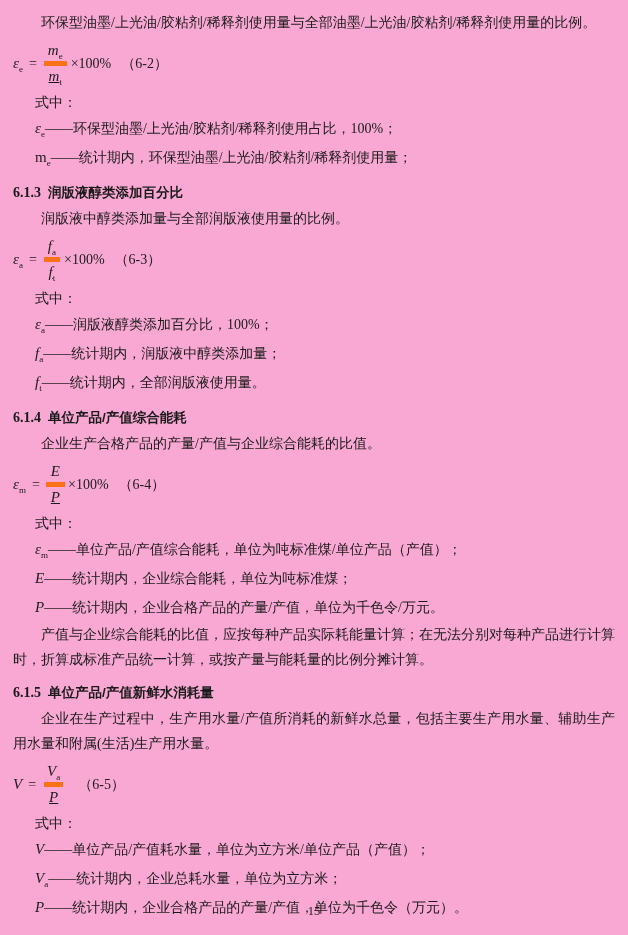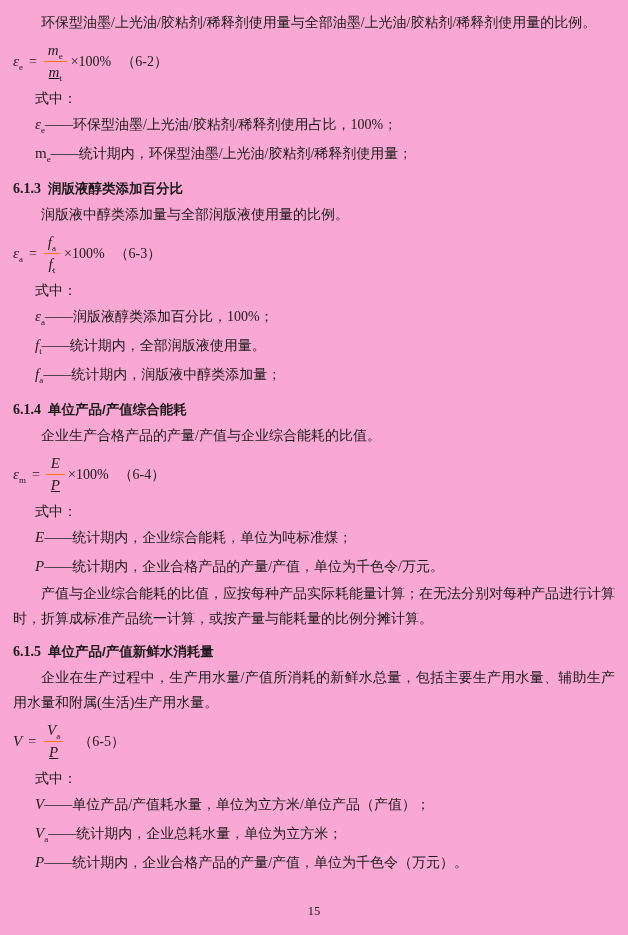--- a/index.html
+++ b/index.html
@@ -18,21 +18,21 @@
   .sym sub,.fvar sub,.frac sub{font-size:9px;font-style:normal;line-height:0;}
   .dash{letter-spacing:0;}
   .heading{margin-top:7px;line-height:27px;font-weight:bold;}
   .heading .num{font-family:"Liberation Serif",serif;margin-right:7px;font-weight:600;}
   .heading .title{font-family:"Liberation Sans","DejaVu Sans",sans-serif;font-size:13.5px;}
   .formula{display:flex;justify-content:flex-start;align-items:center;margin:5px 0 4px 0;}
   .fvar{font-style:italic;font-size:15px;}
   .feq{margin:0 6px;font-size:14px;}
   .frac{display:inline-flex;flex-direction:column;align-items:center;}
   .frac .num,.frac .den{font-style:italic;font-size:15px;line-height:21px;padding:0 5px;}
-  .frac .den{border-top:1px solid #f97316;text-decoration:underline;}
+  .frac .den{border-top:5px solid #f97316;text-decoration:underline;}
   .ftimes{margin-left:3px;font-size:14px;}
   .flabel{margin-left:10px;font-size:14px;}
   .pageno{position:absolute;bottom:16px;left:0;right:0;text-align:center;font-size:12.5px;}
 </style>
 </head>
 <body>
 
 <div class="sheet">
 
   <div class="para">环保型油墨/上光油/胶粘剂/稀释剂使用量与全部油墨/上光油/胶粘剂/稀释剂使用量的比例。</div>
@@ -72,44 +72,47 @@
     <span class="ftimes">×100%</span>
     <span class="flabel">（6-3）</span>
   </div>
 
   <div class="where">式中：</div>
 
   <div class="def">
     <span class="sym it"><span>ε</span><sub>a</sub></span><span class="dash">——</span><span>润版液醇类添加百分比，100%；</span>
   </div>
   <div class="def">
-    <span class="sym it"><span>f</span><sub>t</sub></span><span class="dash">——</span><span>统计期内，全部润版液使用量。</span>
+    <span class="sym it"><span>f</span><sub>a</sub></span><span class="dash">——</span><span>统计期内，润版液中醇类添加量；</span>
   </div>
   <div class="def">
-    <span class="sym it"><span>f</span><sub>a</sub></span><span class="dash">——</span><span>统计期内，润版液中醇类添加量；</span>
+    <span class="sym it"><span>f</span><sub>t</sub></span><span class="dash">——</span><span>统计期内，全部润版液使用量。</span>
   </div>
 
   <div class="heading">
     <span class="num">6.1.4</span><span class="title">单位产品/产值综合能耗</span>
   </div>
   <div class="para">企业生产合格产品的产量/产值与企业综合能耗的比值。</div>
 
   <div class="formula">
     <span class="fvar"><span>ε</span><sub>m</sub></span>
     <span class="feq">=</span>
     <span class="frac">
       <span class="num"><span>E</span><sub></sub></span>
       <span class="den"><span>P</span><sub></sub></span>
     </span>
     <span class="ftimes">×100%</span>
     <span class="flabel">（6-4）</span>
   </div>
 
   <div class="where">式中：</div>
 
+  <div class="def">
+    <span class="sym it"><span>ε</span><sub>m</sub></span><span class="dash">——</span><span>单位产品/产值综合能耗，单位为吨标准煤/单位产品（产值）；</span>
+  </div>
   <div class="def">
     <span class="sym it"><span>E</span><sub></sub></span><span class="dash">——</span><span>统计期内，企业综合能耗，单位为吨标准煤；</span>
   </div>
   <div class="def">
     <span class="sym it"><span>P</span><sub></sub></span><span class="dash">——</span><span>统计期内，企业合格产品的产量/产值，单位为千色令/万元。</span>
   </div>
 
   <div class="para">产值与企业综合能耗的比值，应按每种产品实际耗能量计算；在无法分别对每种产品进行计算时，折算成标准产品统一计算，或按产量与能耗量的比例分摊计算。</div>
 
   <div class="heading">

